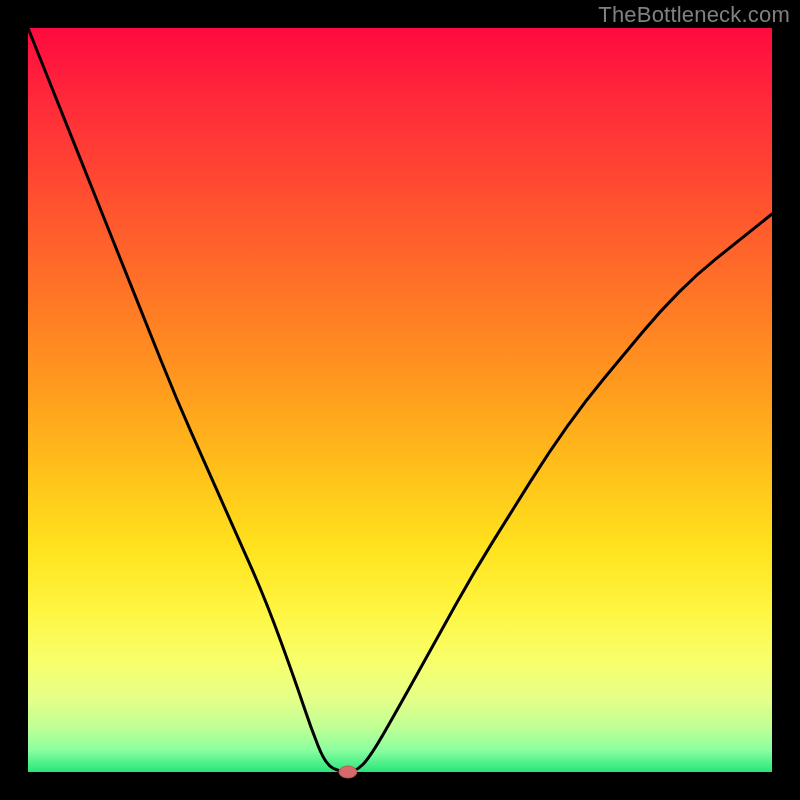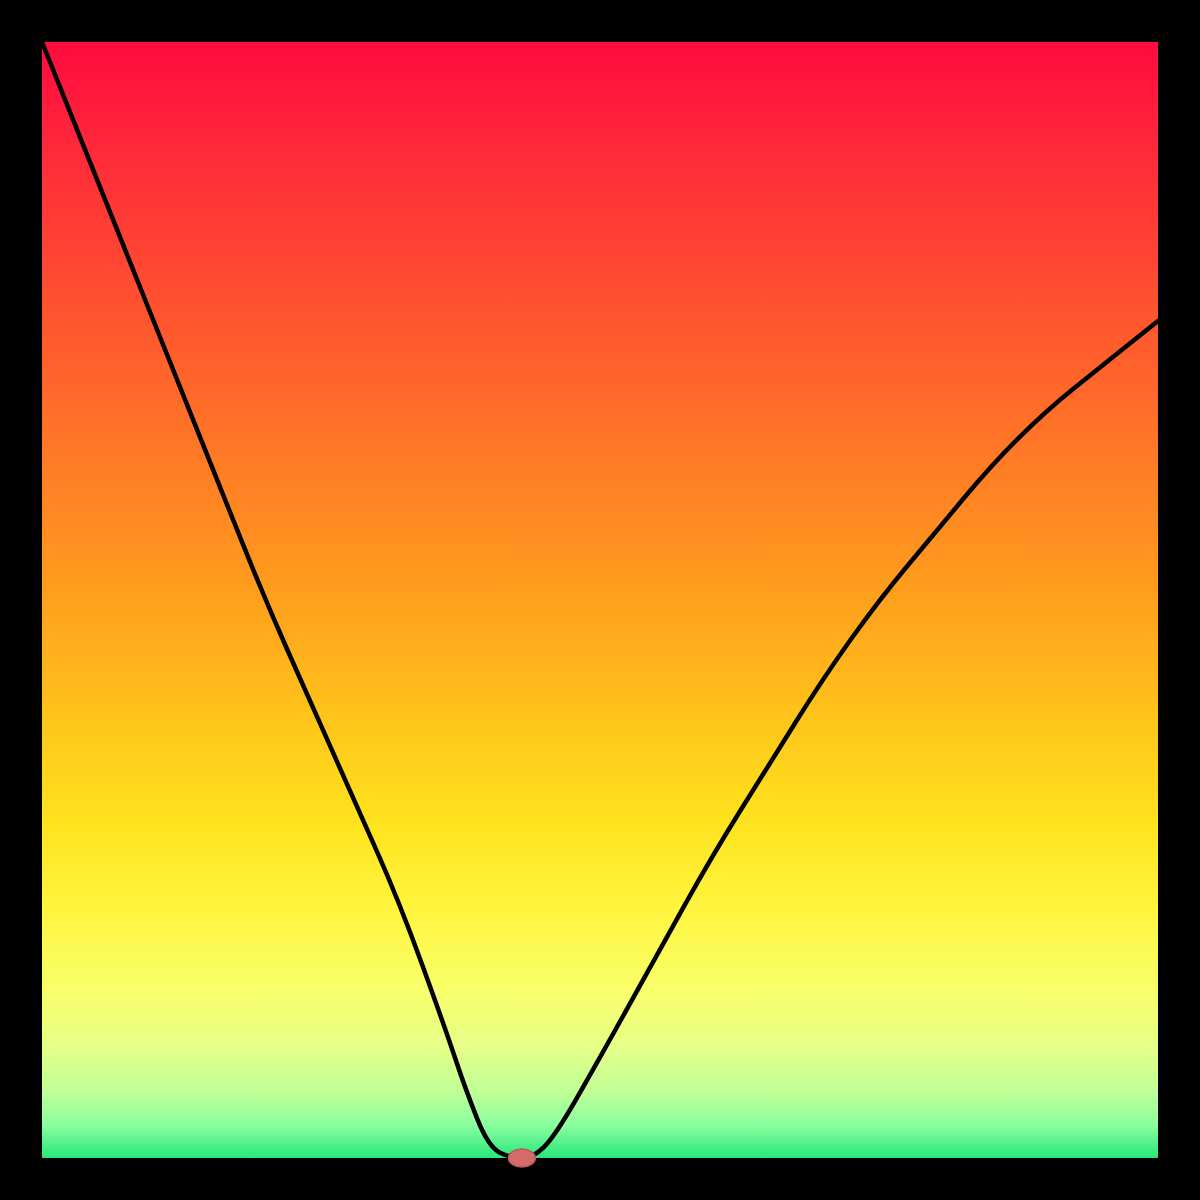--- a/index.html
+++ b/index.html
@@ -53,14 +53,15 @@
           <stop offset="94%" stop-color="#c0ff95"></stop>
           <stop offset="97%" stop-color="#8cffa0"></stop>
           <stop offset="100%" stop-color="#28e67a"></stop>
         </linearGradient>
   </defs>
   <rect id="plot-bg" fill="url(#bg-grad)" x="28" y="28" width="744" height="744"></rect>
   <path id="curve" fill="none" stroke-width="3" stroke-linejoin="round" stroke-linecap="round" d="M 28 28 Q 28 28 42.88 65.19999999999999 Q 57.760000000000005 102.39999999999998 72.64000000000001 139.59999999999997 Q 87.52000000000001 176.79999999999995 102.4 214 Q 117.28 251.20000000000005 132.16000000000003 288.40000000000003 Q 147.04000000000002 325.6 161.92000000000002 362.8 Q 176.8 400 191.68 433.48 Q 206.56 466.96000000000004 221.44 500.44 Q 236.32000000000002 533.92 251.20000000000005 567.4 Q 266.08000000000004 600.88 280.96000000000004 641.8 Q 295.84 682.72 303.28 705.04 Q 310.72 727.36 318.16 745.96 Q 325.6 764.56 333.03999999999996 768.28 Q 340.47999999999996 772 347.91999999999996 772 Q 355.36 772 362.8 764.56 Q 370.24 757.12 385.12 731.0799999999999 Q 400 705.04 418.6 671.56 Q 437.20000000000005 638.08 455.8 604.6 Q 474.4 571.12 493 541.36 Q 511.6 511.6 530.2 481.84000000000003 Q 548.8 452.08 567.4 426.03999999999996 Q 586 400 604.6 377.67999999999995 Q 623.2 355.35999999999996 641.8 333.03999999999996 Q 660.4 310.72 679 292.12 Q 697.6 273.52 716.2 258.64 Q 734.8 243.76 753.4 228.88 T 772 214" stroke="#000000"></path>
   <ellipse id="marker" rx="9" ry="6" cx="347.92" cy="772" fill="#d46a6a" stroke="#bb5a5a" stroke-width="1"></ellipse>
 </svg>
 
+<div class="watermark">TheBottleneck.com</div>
 
 </div>
 
 </body></html>

